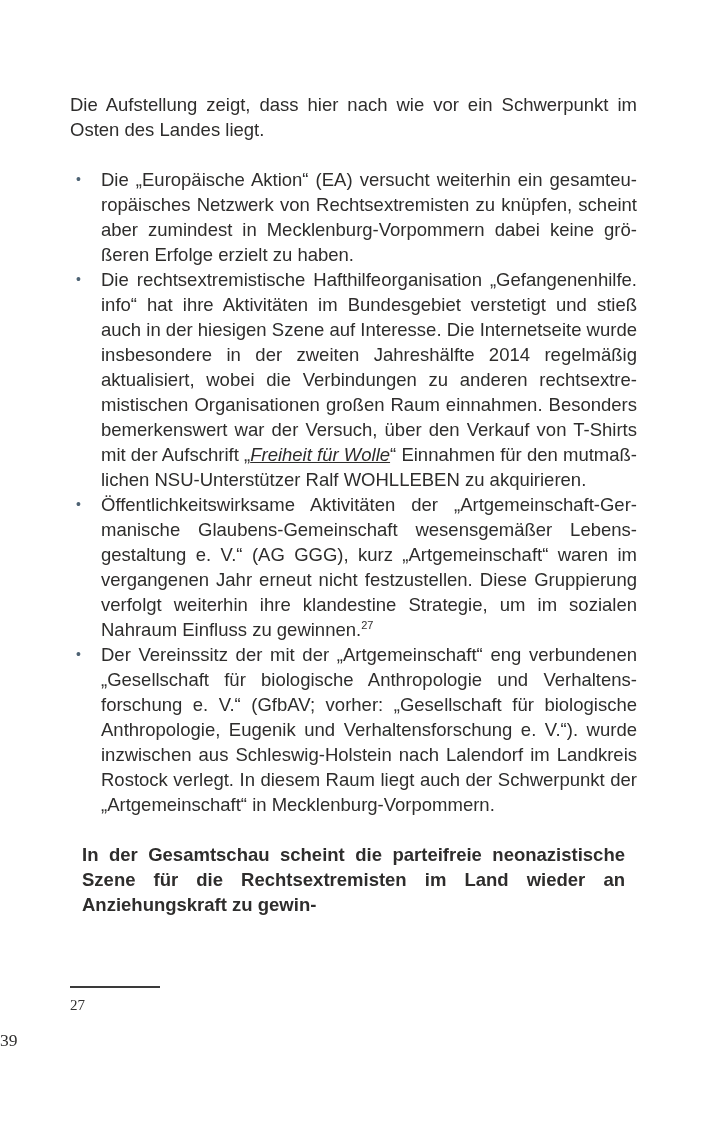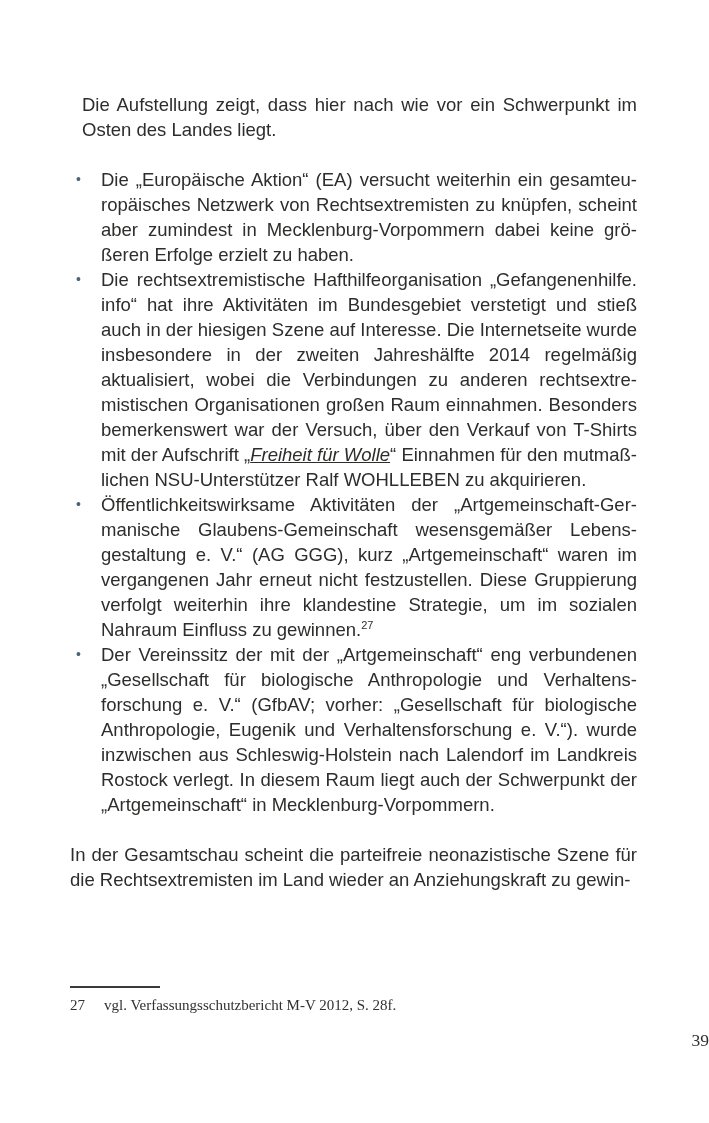--- a/index.html
+++ b/index.html
@@ -20,24 +20,25 @@
     left: 70px;
     top: 92px;
     width: 567px;
     font-size: 18.5px;
     line-height: 25px;
     color: #2e2d2c;
     text-align: justify;
     hyphens: manual;
   }
   .content p {
-    margin: 0 0 25px 12px;
+    margin: 0 0 25px 0;
   }
   .content p.closing {
-    margin: 0;
+    margin: 12px;
+    font-weight: bold;
   }
   ul.bullet-list {
     list-style: none;
     margin: 0 0 25px 0;
     padding: 0;
   }
   ul.bullet-list li {
     position: relative;
     padding-left: 31px;
     margin: 0;
@@ -78,21 +79,21 @@
     display: flex;
   }
   .footnote-number {
     flex: 0 0 34px;
   }
   .page-number {
     position: absolute;
     left: 0;
     top: 1030px;
     width: 100%;
-    text-align: right;
+    text-align: left;
     font-family: "Liberation Serif", serif;
     font-size: 17.5px;
     color: #323130;
   }
 </style>
 </head>
 <body>
 
 <div class="page">
 
@@ -126,19 +127,18 @@
     </ul>
 
     <p class="closing">In der Gesamtschau scheint die parteifreie neonazistische Szene für die Rechtsextremisten im Land wieder an Anziehungskraft zu gewin-</p>
 
   </div>
 
   <div class="footnote">
     <div class="footnote-rule"></div>
     <div class="footnote-line">
       <span class="footnote-number">27</span>
-      <span>vgl. Verfassungsschutzbericht M-V 2012, S. 28f.</span>
     </div>
   </div>
 
   <div class="page-number">39</div>
 
 </div>
 
 </body></html>

